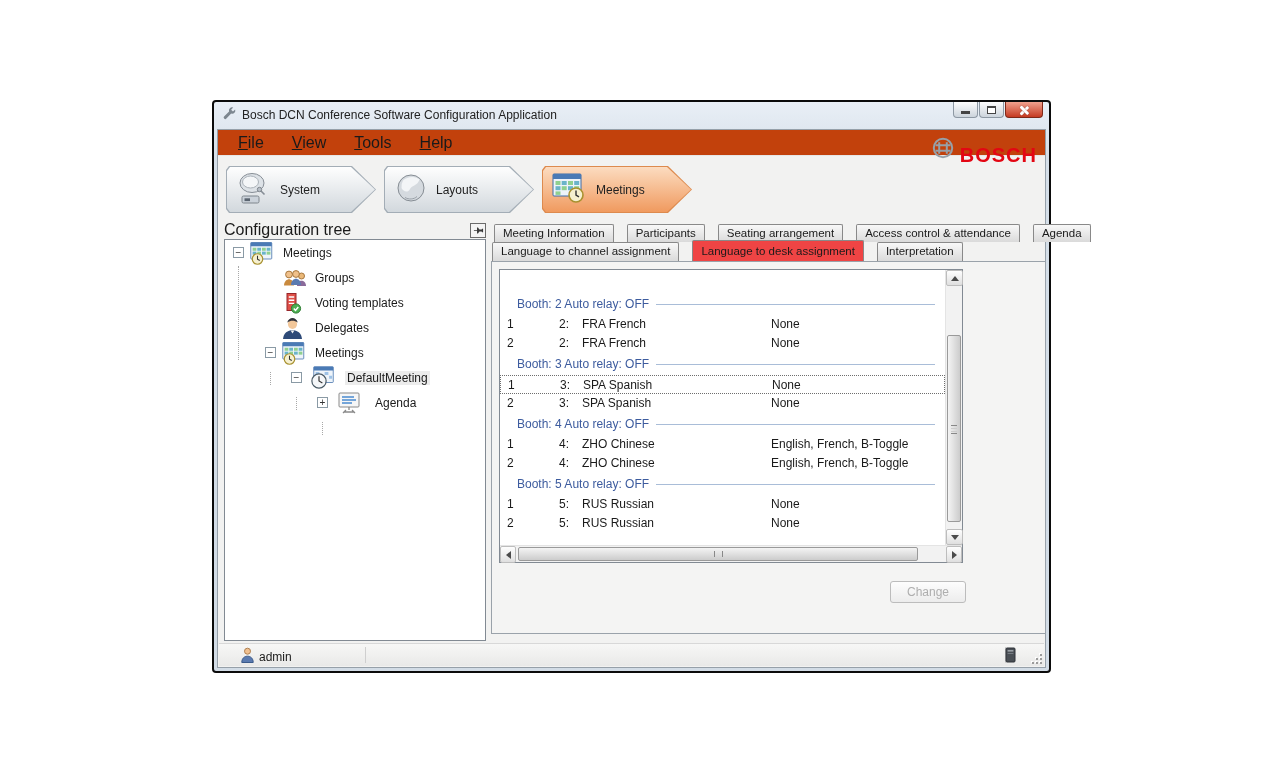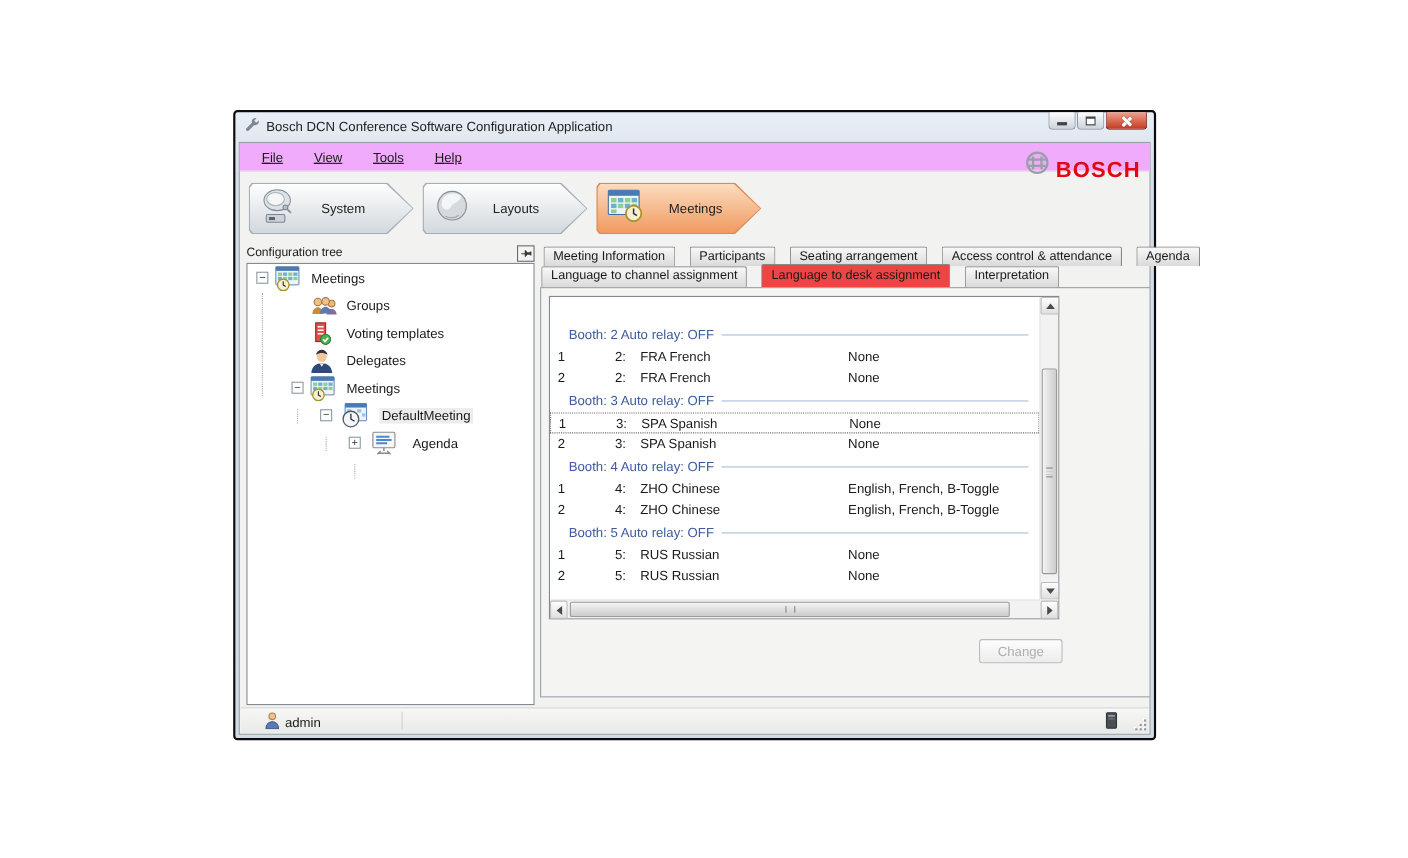--- a/index.html
+++ b/index.html
@@ -23,45 +23,45 @@
   .glyph-close::before,.glyph-close::after { content:""; position:absolute; left:4px; top:0;
        width:2.5px; height:11px; background:#fff; border-radius:1px; box-shadow:0 0 1px #7e2818; }
   .glyph-close::before { transform:rotate(45deg); }
   .glyph-close::after  { transform:rotate(-45deg); }
 
   .client { position:absolute; left:3px; right:3px; top:27px; bottom:3px;
             background:#f2f2f1; border:1px solid #96a0a9; }
 
   
   .menubar { position:absolute; left:0; top:0; right:0; height:26px;
-             background:#f0abfc; border-bottom:1px solid #e6e6e6;
-             display:flex; align-items:center; padding-left:20px; gap:28px; font-size:12px;text-decoration:underline; }
+             background:#c2410c; border-bottom:1px solid #e6e6e6;
+             display:flex; align-items:center; padding-left:20px; gap:28px; font-size:16px; }
   .menu-item { cursor:default; }
   .mkey { text-decoration:underline; }
   .brand { position:absolute; top:3px; right:8px; display:flex; align-items:center; gap:6px; }
   .brand-name { font-size:20px; font-weight:bold; letter-spacing:1px; color:#e30613;margin-top:11px; }
 
   
   .nav { position:absolute; left:8px; top:36px; height:47px; }
   .arrow { position:absolute; top:0; width:150px; height:47px; }
   .arrow .a-bg,.arrow .a-fg { position:absolute;
        clip-path:polygon(3px 0, calc(100% - 24px) 0, 100% 50%, calc(100% - 24px) 100%, 3px 100%, 0 calc(100% - 4px), 0 4px); }
   .arrow .a-bg { inset:0; background:#a3adb6; }
   .arrow .a-fg { inset:1px; background:linear-gradient(#fefefe,#d2d8dd); }
   .arrow.active .a-bg { background:#dd8a4e; }
   .arrow.active .a-fg { background:linear-gradient(#fcdcc0,#f09a5f); }
-  .arrow .a-content { position:absolute; inset:0; display:flex; align-items:center; padding-left:10px; gap:20px; }
+  .arrow .a-content { position:absolute; inset:0; display:flex; align-items:center; padding-left:10px; gap:8px; }
   .arrow .a-label { font-size:12px; color:#222; }
   #arrow-system  { left:0; }
   #arrow-layouts { left:158px; }
   #arrow-meetings{ left:316px; }
 
   
   .tree-header { position:absolute; left:6px; top:91px; width:262px; height:18px;
-                 display:flex; align-items:center; justify-content:space-between; font-size:11px; }
+                 display:flex; align-items:center; justify-content:space-between; font-size:16px; }
   .pin-btn { width:16px; height:15px; border:1px solid #6b6b6b; background:#f4f4f4;
              display:flex; align-items:center; justify-content:center; }
   .tree-box { position:absolute; left:6px; top:109px; width:262px; height:402px;
               background:#fff; border:1px solid #828a93; overflow:hidden; }
   .t-row { position:relative; height:25px; display:flex; align-items:center; font-size:12px; }
   .t-exp { position:absolute; width:11px; height:11px; border:1px solid #8a9aa5; background:#fff;
            display:flex; align-items:center; justify-content:center;
            font-size:10px; line-height:9px; color:#333; }
   .t-icon { position:absolute; display:flex; align-items:center; }
   .t-label { position:absolute; white-space:nowrap; }

